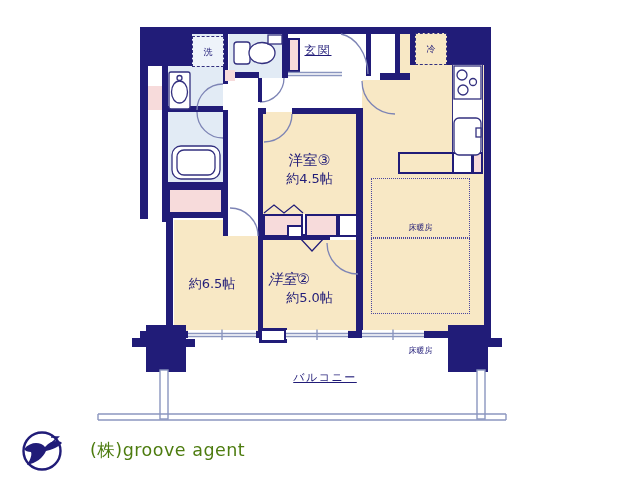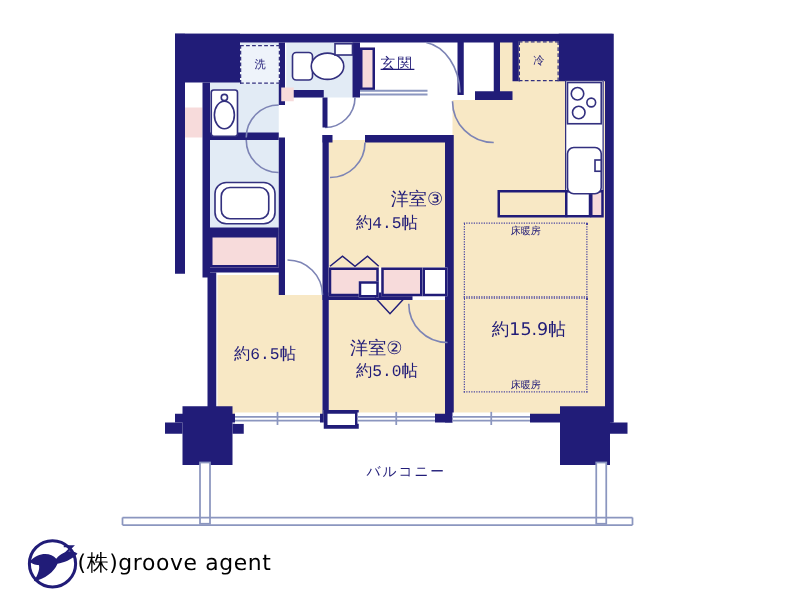--- a/index.html
+++ b/index.html
@@ -8,24 +8,24 @@
   .abs{position:absolute;}
   .wall{position:absolute;background:#211c78;}
   .floor{position:absolute;background:#f8e8c5;}
   .wet{position:absolute;background:#e2ebf5;}
   .pink{position:absolute;background:#f7dbdb;}
   .pinkb{position:absolute;background:#f7dbdb;border:2px solid #211c78;box-sizing:border-box;}
   .whiteb{position:absolute;background:#ffffff;border:2px solid #211c78;box-sizing:border-box;}
   .dashed{position:absolute;border:1px dashed #33307f;box-sizing:border-box;}
   .dotted{position:absolute;border:1px dotted #4a46a0;box-sizing:border-box;}
   .lbl{position:absolute;color:#211c78;text-align:center;line-height:1.15;white-space:nowrap;}
-  .s15{font-size:14.5px;} .s13{font-size:13px;font-family:Liberation Mono, monospace;} .s16{font-size:16px;letter-spacing:1px;}
+  .s15{font-size:14.5px;} .s13{font-size:13px;} .s16{font-size:16px;letter-spacing:1px;}
   .s14{font-size:14px;} .s11{font-size:11.5px;letter-spacing:2px;} .s9{font-size:9px;}
-  .s8{font-size:8px;} .sbal{font-size:11px;letter-spacing:1.5px;}
-  .company{position:absolute;color:#000000;font-size:17.5px;letter-spacing:0.5px;}
+  .s8{font-size:8px;margin-top:43px;} .sbal{font-size:11px;letter-spacing:1.5px;}
+  .company{position:absolute;color:#4d7c0f;font-size:17.5px;letter-spacing:0.5px;padding-left:28px;}
   svg{position:absolute;left:0;top:0;}
 </style>
 </head>
 <body>
 
 <div id="canvas">
 
   <div class="floor" style="left:400px;top:33px;width:84px;height:47px;"></div>
   <div class="floor" style="left:362px;top:80px;width:122px;height:252px;"></div>
   <div class="floor" style="left:263px;top:112px;width:93px;height:102px;"></div>
@@ -79,31 +79,30 @@
   <div class="abs" style="left:398px;top:152px;width:56px;height:22px;background:#f8e8c5;border:2px solid #211c78;box-sizing:border-box;"></div>
   <div class="whiteb" style="left:452px;top:152px;width:21px;height:22px;"></div>
   <div class="pinkb" style="left:472px;top:152px;width:11px;height:22px;"></div>
   <div class="dashed" style="left:415px;top:33px;width:32px;height:32px;background:#f8e8c5;"></div>
   <div class="dashed" style="left:192px;top:36px;width:32px;height:31px;background:#eef3fa;"></div>
   <div class="dotted" style="left:371px;top:178px;width:99px;height:60px;"></div>
   <div class="dotted" style="left:371px;top:238px;width:99px;height:76px;"></div>
   <div class="whiteb" style="left:259px;top:328px;width:28px;height:15px;border-width:3px;"></div>
 
   <div class="lbl s13" style="left:174px;top:277px;width:76px;">約6.5帖</div>
-  <div class="lbl s15" style="left:258px;top:271px;width:86px;">洋室②</div>
+  <div class="lbl s15" style="left:246px;top:271px;width:86px;font-style:italic;">洋室②</div>
   <div class="lbl s13" style="left:263px;top:291px;width:93px;">約5.0帖</div>
-  <div class="lbl s15" style="left:263px;top:152px;width:93px;padding-left:24px;">洋室③</div>
+  <div class="lbl s15" style="left:263px;top:152px;width:93px;">洋室③</div>
   <div class="lbl s13" style="left:263px;top:172px;width:93px;">約4.5帖</div>
-  <div class="lbl s14" style="left:362px;top:256px;width:122px;">約15.9帖</div>
   <div class="lbl s11" style="left:292px;top:44px;width:52px;text-decoration:underline;">玄関</div>
   <div class="lbl s9" style="left:192px;top:47px;width:32px;">洗</div>
   <div class="lbl s9" style="left:415px;top:44px;width:32px;">冷</div>
   <div class="lbl s8" style="left:371px;top:180px;width:99px;">床暖房</div>
   <div class="lbl s8" style="left:371px;top:303px;width:99px;">床暖房</div>
-  <div class="lbl sbal" style="left:240px;top:372px;width:170px;">バルコニー</div>
+  <div class="lbl sbal" style="left:240px;top:372px;width:170px;text-decoration:underline;">バルコニー</div>
   <div class="company" style="left:62px;top:438px;">(株)groove agent</div>
 
   <svg width="640" height="480" viewBox="0 0 640 480">
     <g stroke="#7d84b5" stroke-width="1.3" fill="none">
       <path d="M 341,34 A 32,42 0 0 1 368,74"></path>
       <path d="M 260,102 A 24,24 0 0 0 284,78"></path>
       <path d="M 223,84 A 26,26 0 0 0 197,110"></path>
       <path d="M 197,112 A 26,26 0 0 0 223,138"></path>
       <path d="M 292,114 A 28,28 0 0 1 264,142"></path>
       <path d="M 230,208 A 28,28 0 0 1 258,236"></path>

